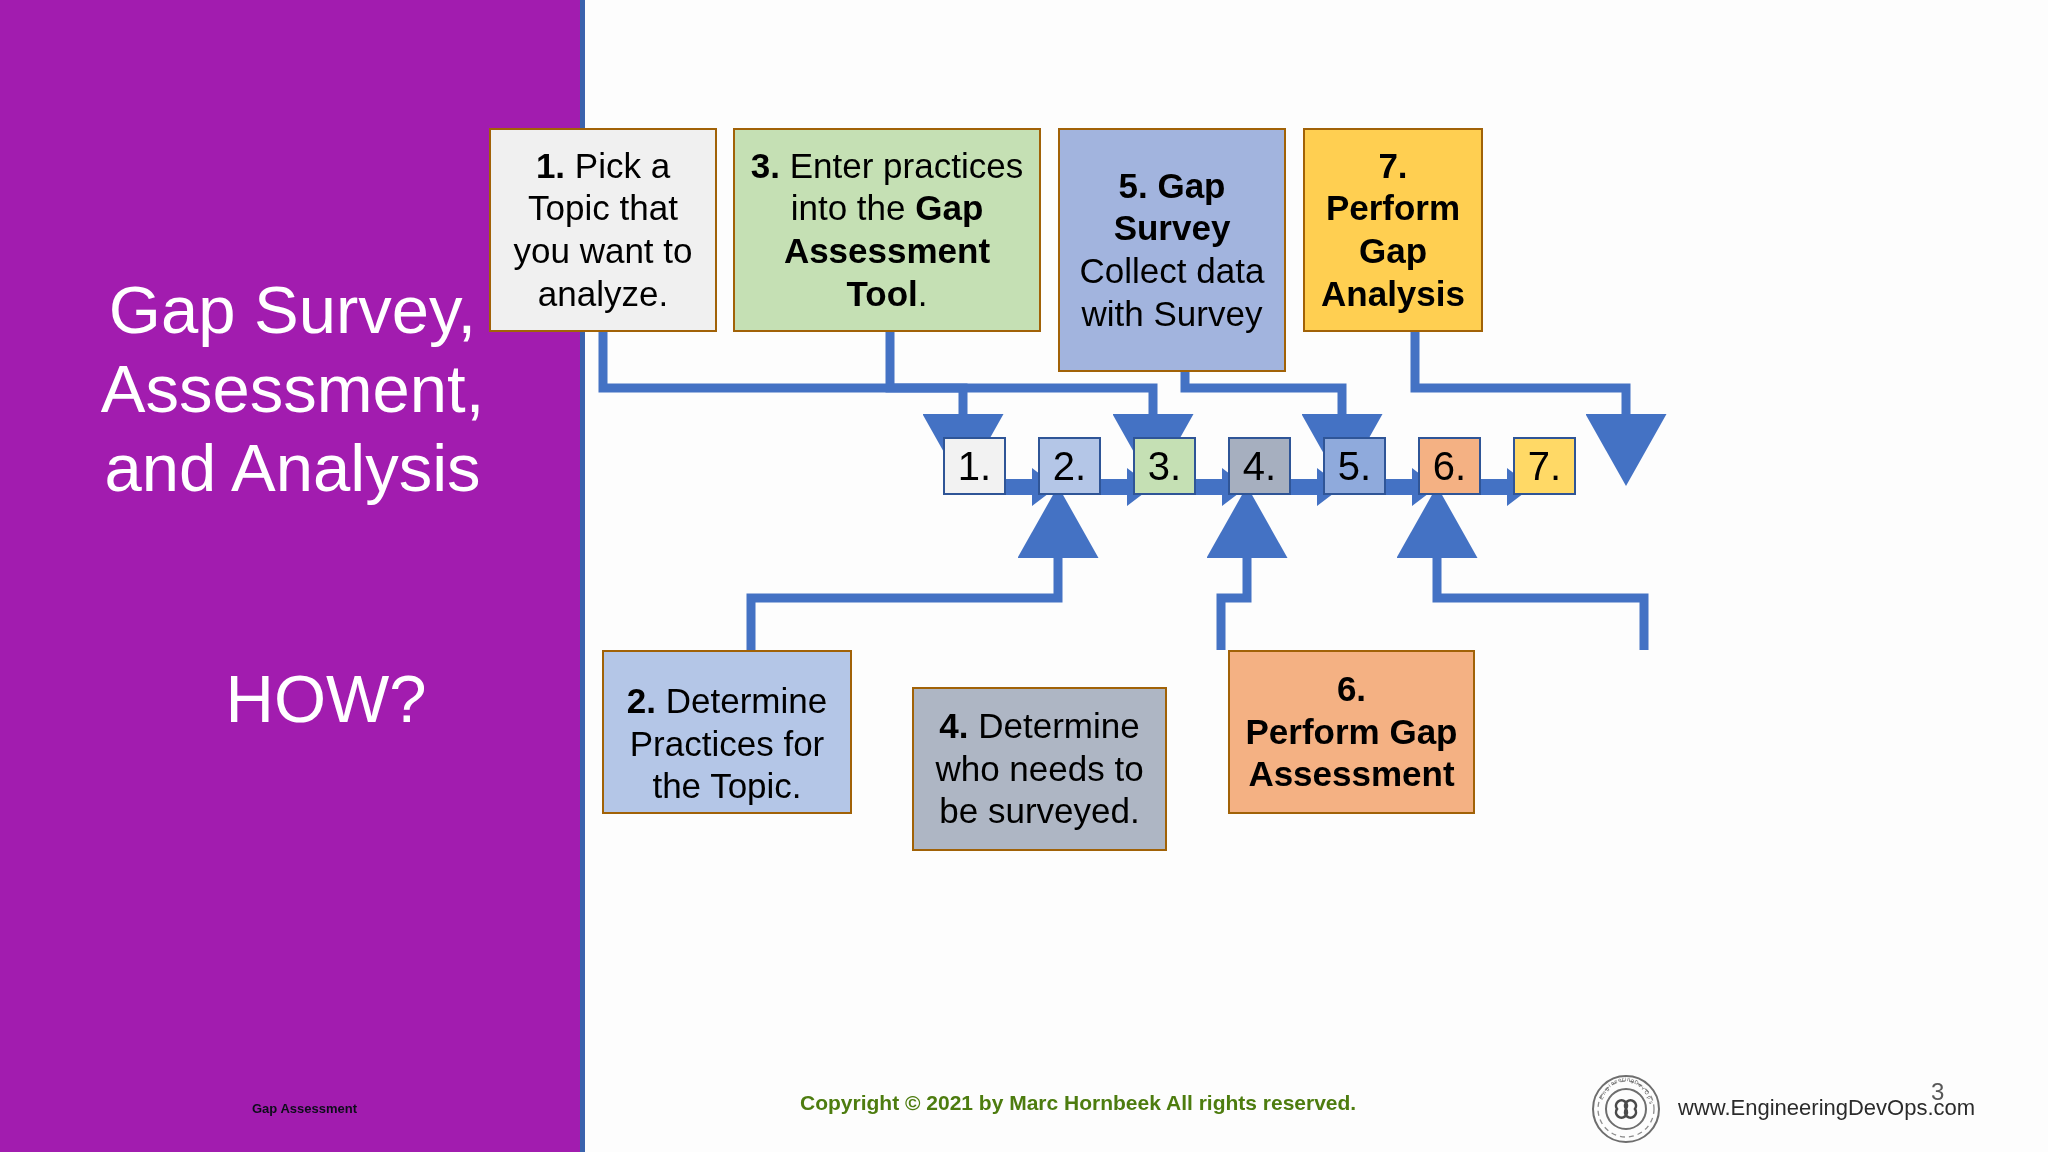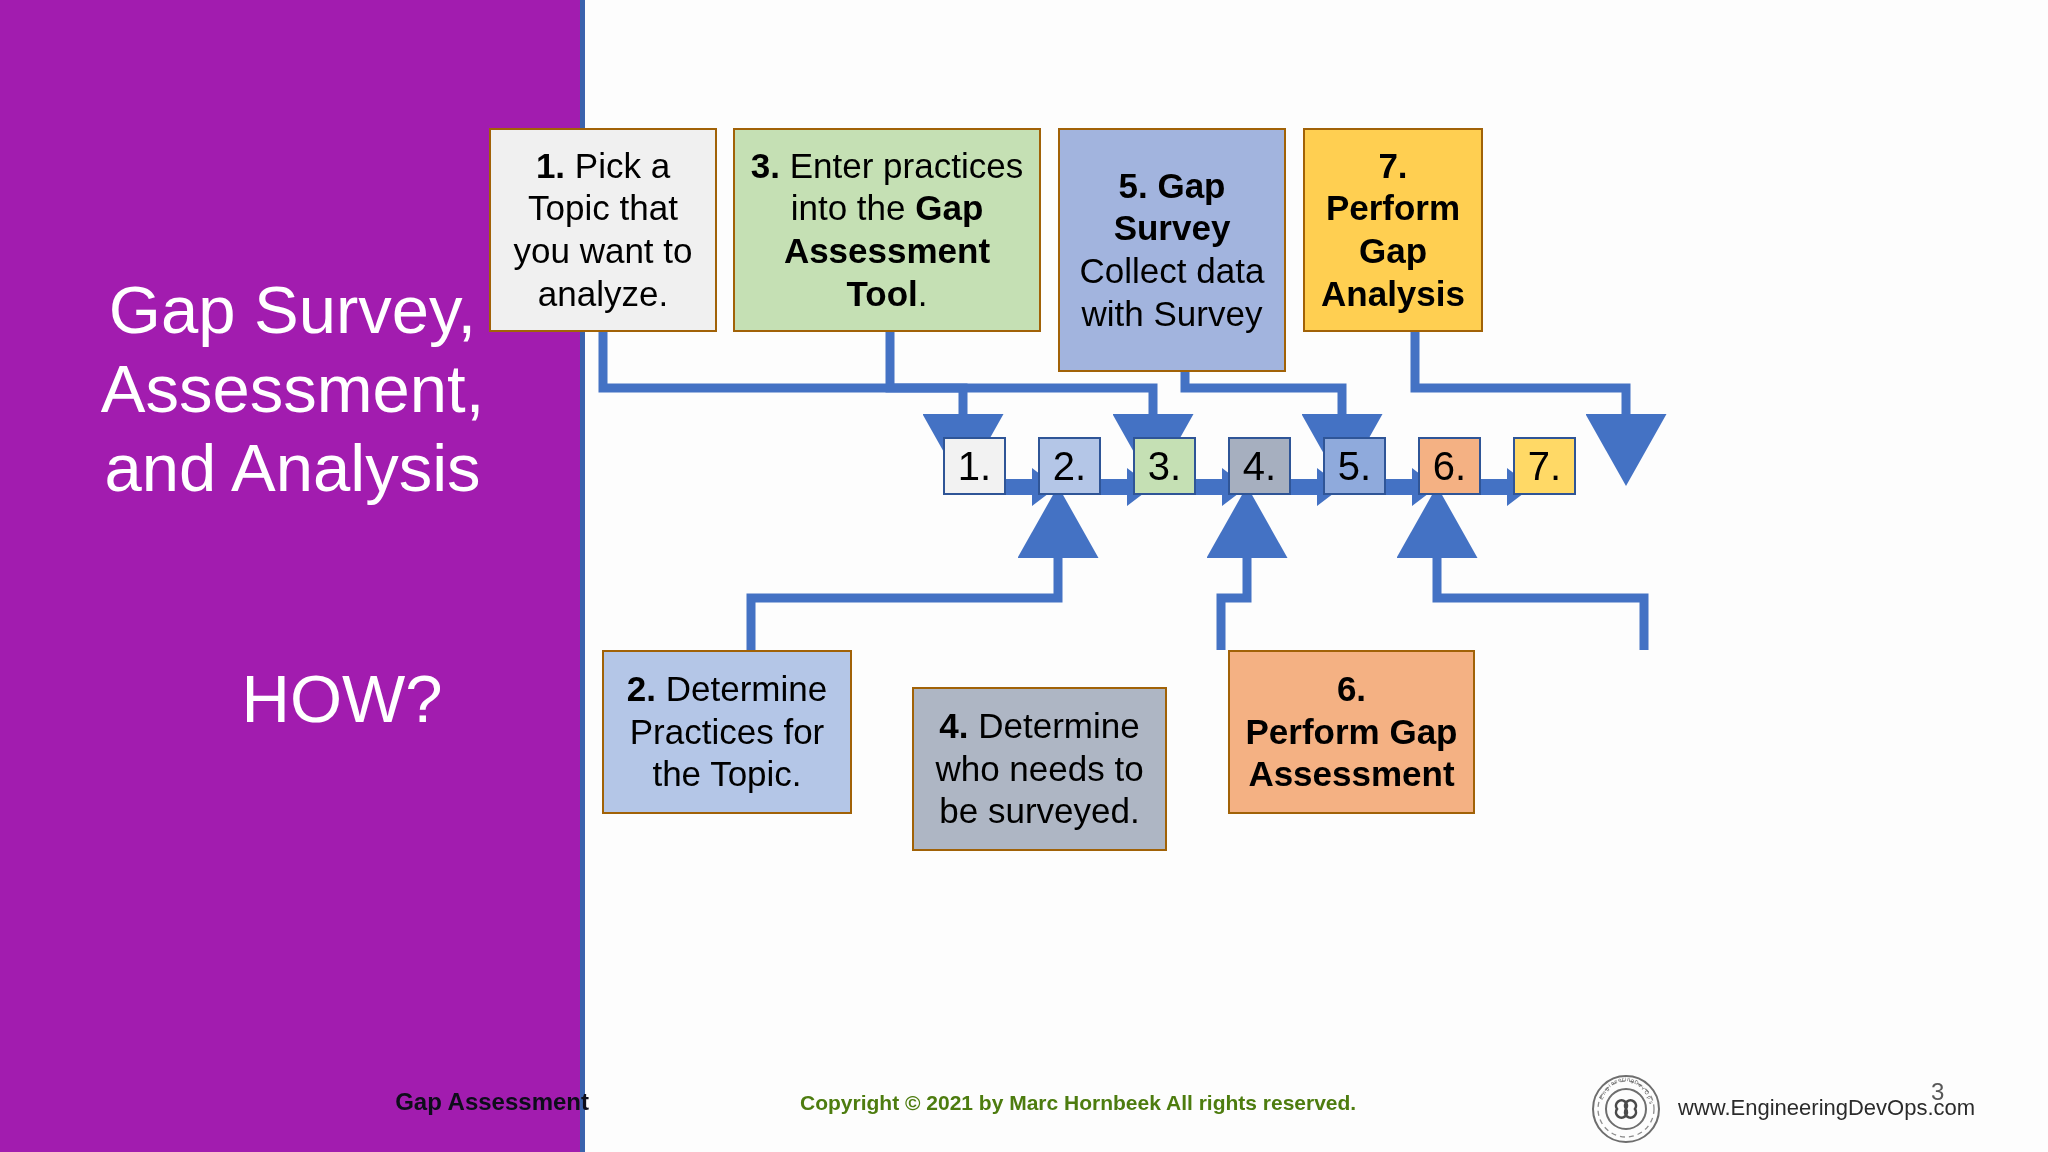--- a/index.html
+++ b/index.html
@@ -47,30 +47,29 @@
   }
   #sidebar-question {
     position: absolute;
     left: 0;
     top: 660px;
     width: 652px;
     text-align: center;
     color: #ffffff;
     font-size: 67px;
     font-weight: 400;
-    padding-left: 16px;
   }
   #sidebar-footer {
     position: absolute;
-    left: 4px;
+    left: 12px;
     bottom: 36px;
     width: 585px;
-    text-align: right;
+    text-align: center;
     color: #0d0d1a;
-    font-size: 24px;
+    font-size: 13px;
     font-weight: bold;
   }
 
   
   #diagram {
     position: absolute;
     left: 585px;
     top: 0;
     width: 1463px;
     height: 1152px;
@@ -203,21 +202,21 @@
     </div>
 
     <div class="node top-node" style="left:473px; top:128px; width:228px; height:244px; background:#A2B4DE;">
       <div class="txt"><b>5.</b><b> Gap Survey</b><br><span>Collect data with Survey</span></div>
     </div>
 
     <div class="node top-node" style="left:718px; top:128px; width:180px; height:204px; background:#FFCF51;">
       <div class="txt"><b>7.</b><br><b>Perform Gap Analysis</b></div>
     </div>
 
-    <div class="node bot-node" style="left:17px; top:650px; width:250px; height:164px; background:#B4C6E7;">
+    <div class="node bot-node" style="left:17px; top:650px; width:250px; height:164px; background:#B4C6E7;align-items:flex-end;">
       <div class="txt"><b>2.</b><span> Determine Practices for the Topic.</span></div>
     </div>
 
     <div class="node bot-node" style="left:327px; top:650px; width:255px; height:164px; background:#AEB6C4;margin-top:37px;">
       <div class="txt"><b>4.</b><span> Determine who needs to be surveyed.</span></div>
     </div>
 
     <div class="node bot-node" style="left:643px; top:650px; width:247px; height:164px; background:#F4B183;">
       <div class="txt"><b>6.</b><br><b>Perform Gap Assessment</b></div>
     </div>

